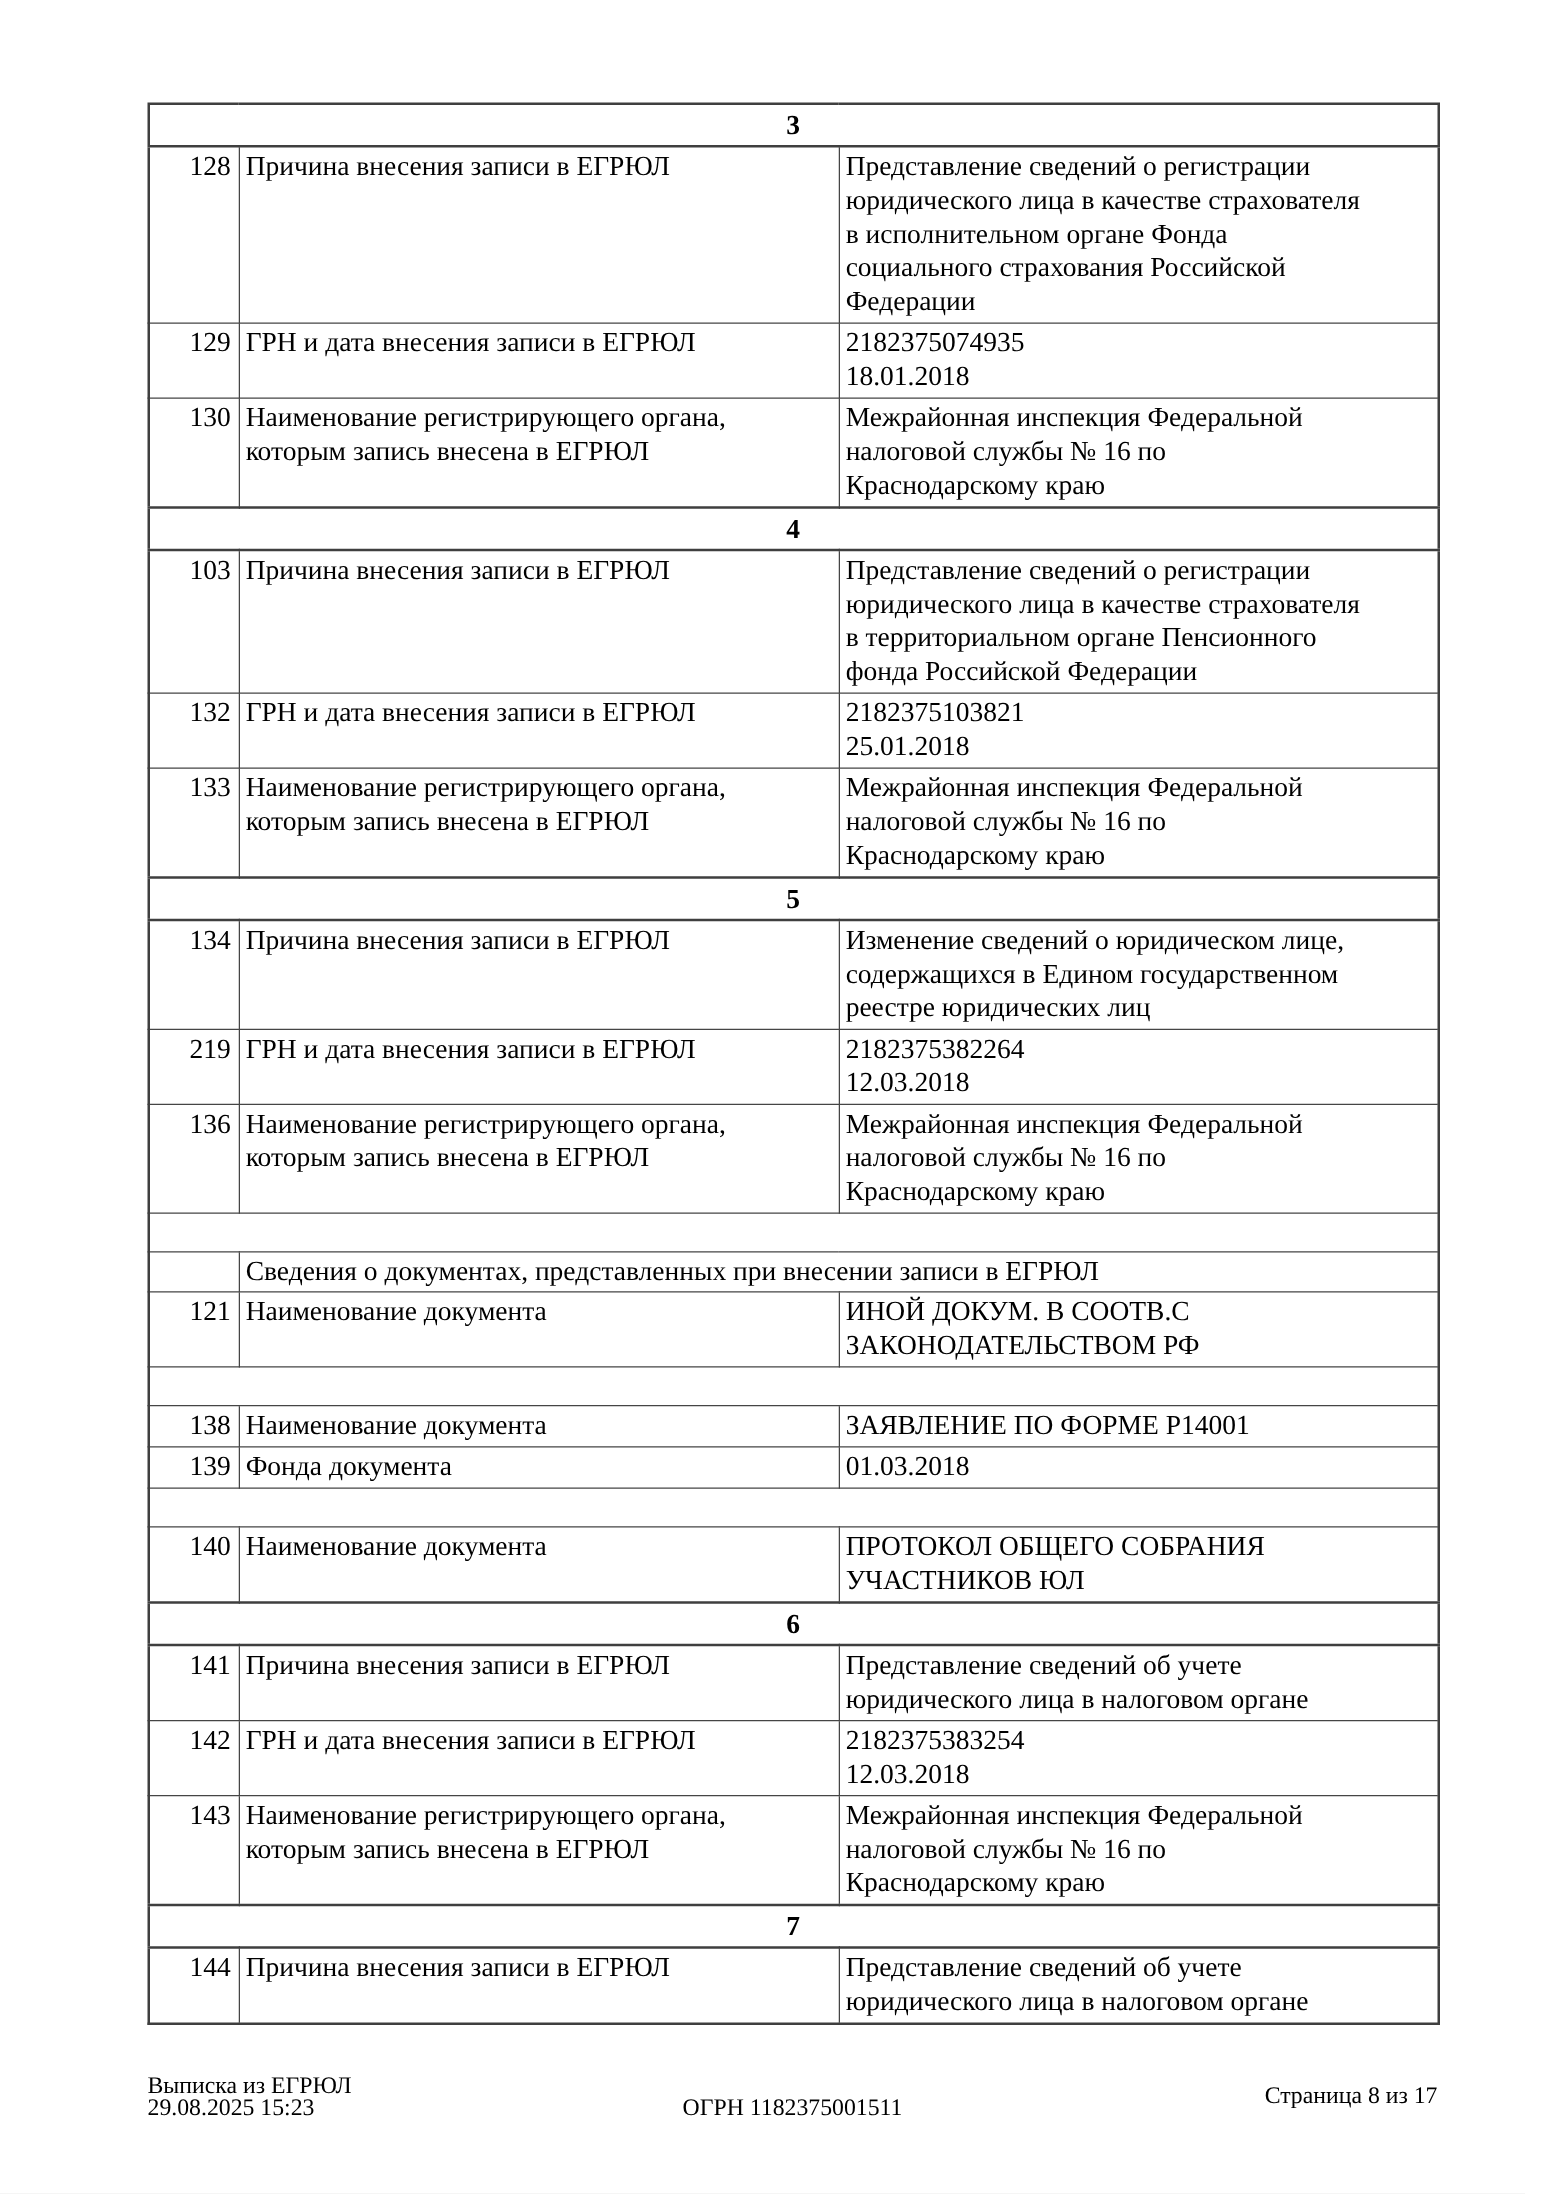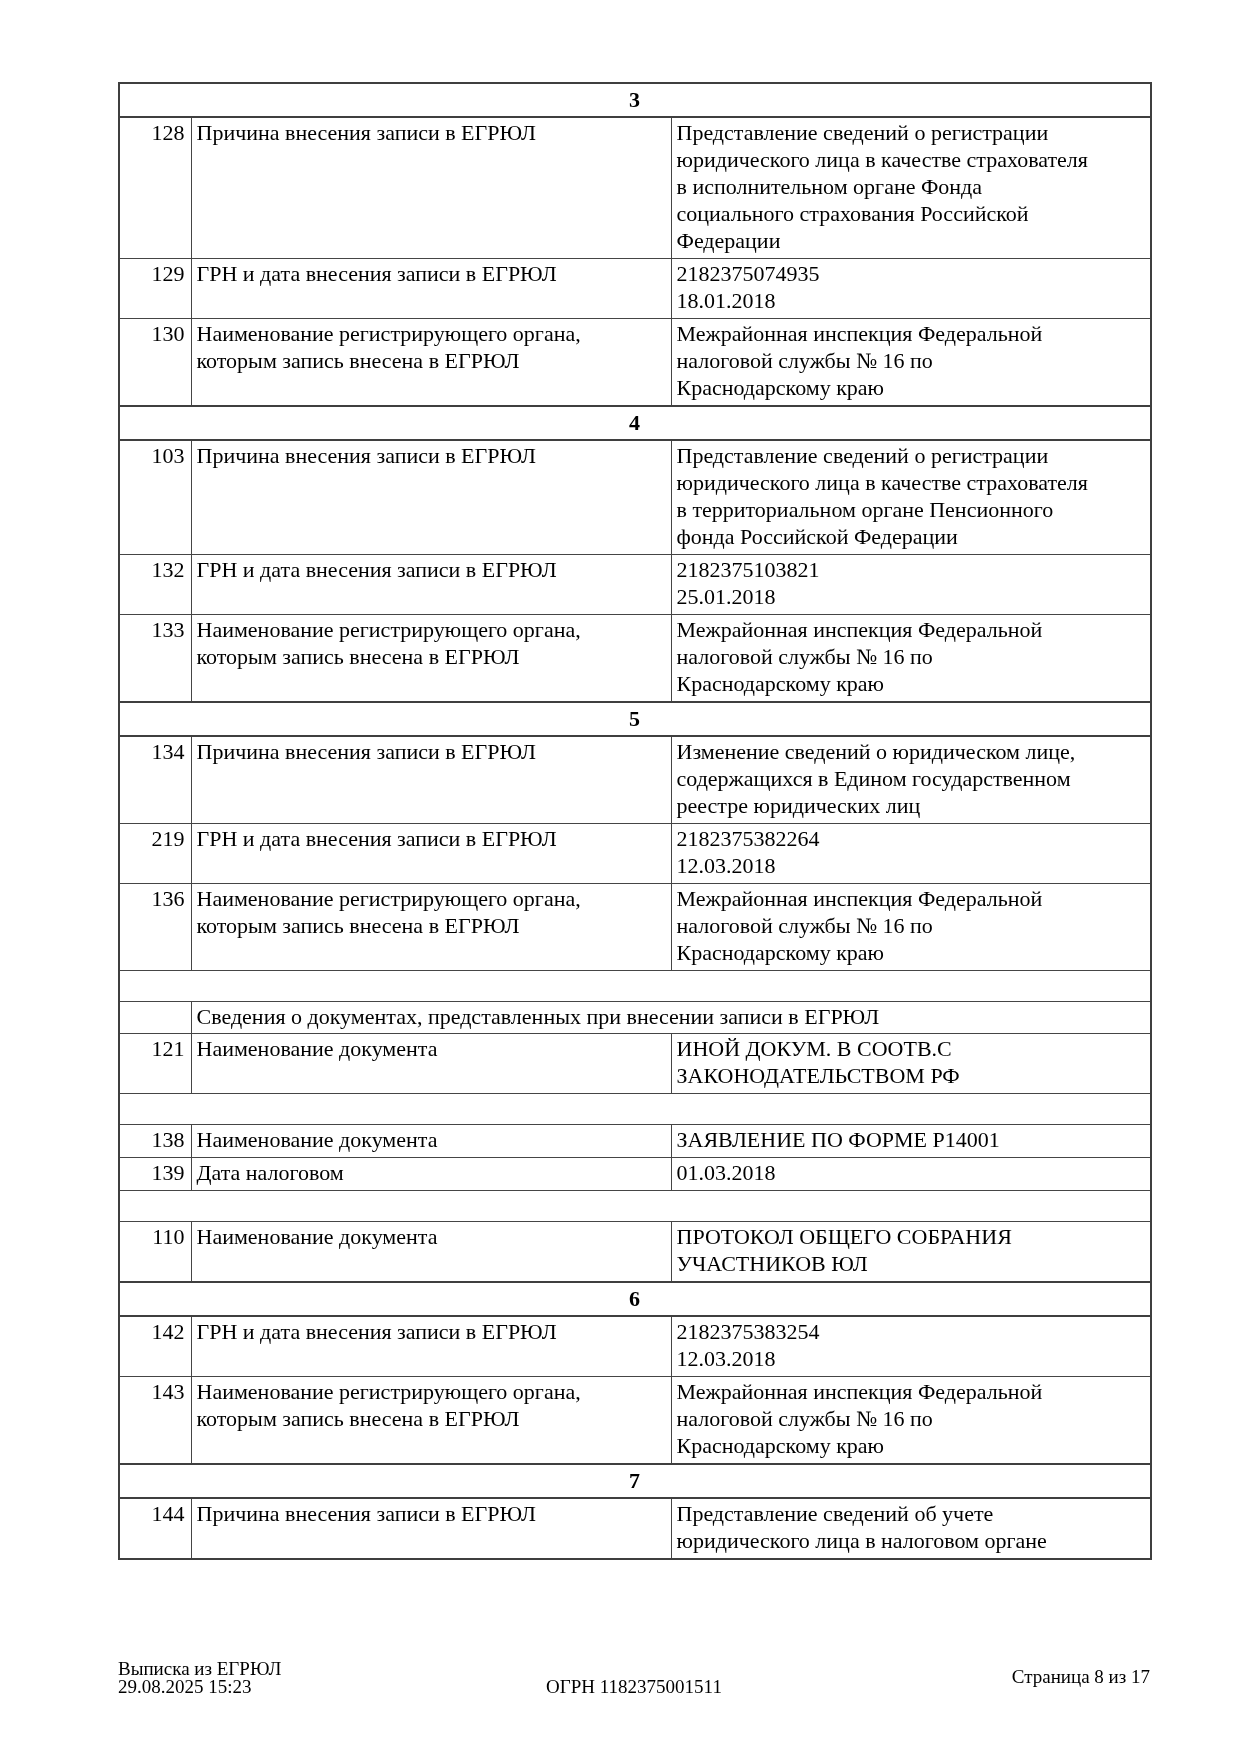--- a/index.html
+++ b/index.html
@@ -161,34 +161,40 @@
         <tr class="spacer-row">
           <td colspan="3"></td>
         </tr>
         <tr>
           <td class="c-num">138</td>
           <td class="c-label">Наименование документа</td>
           <td class="c-value">ЗАЯВЛЕНИЕ ПО ФОРМЕ Р14001</td>
         </tr>
         <tr>
           <td class="c-num">139</td>
-          <td class="c-label">Дата налоговом</td>
+          <td class="c-label">Фонда документа</td>
           <td class="c-value">01.03.2018</td>
         </tr>
         <tr class="spacer-row">
           <td colspan="3"></td>
         </tr>
         <tr>
-          <td class="c-num">110</td>
+          <td class="c-num">140</td>
           <td class="c-label">Наименование документа</td>
           <td class="c-value">ПРОТОКОЛ ОБЩЕГО СОБРАНИЯ
 УЧАСТНИКОВ ЮЛ</td>
         </tr>
         <tr class="section-row">
           <td colspan="3">6</td>
+        </tr>
+        <tr>
+          <td class="c-num">141</td>
+          <td class="c-label">Причина внесения записи в ЕГРЮЛ</td>
+          <td class="c-value">Представление сведений об учете
+юридического лица в налоговом органе</td>
         </tr>
         <tr>
           <td class="c-num">142</td>
           <td class="c-label">ГРН и дата внесения записи в ЕГРЮЛ</td>
           <td class="c-value">2182375383254
 12.03.2018</td>
         </tr>
         <tr>
           <td class="c-num">143</td>
           <td class="c-label">Наименование регистрирующего органа,

